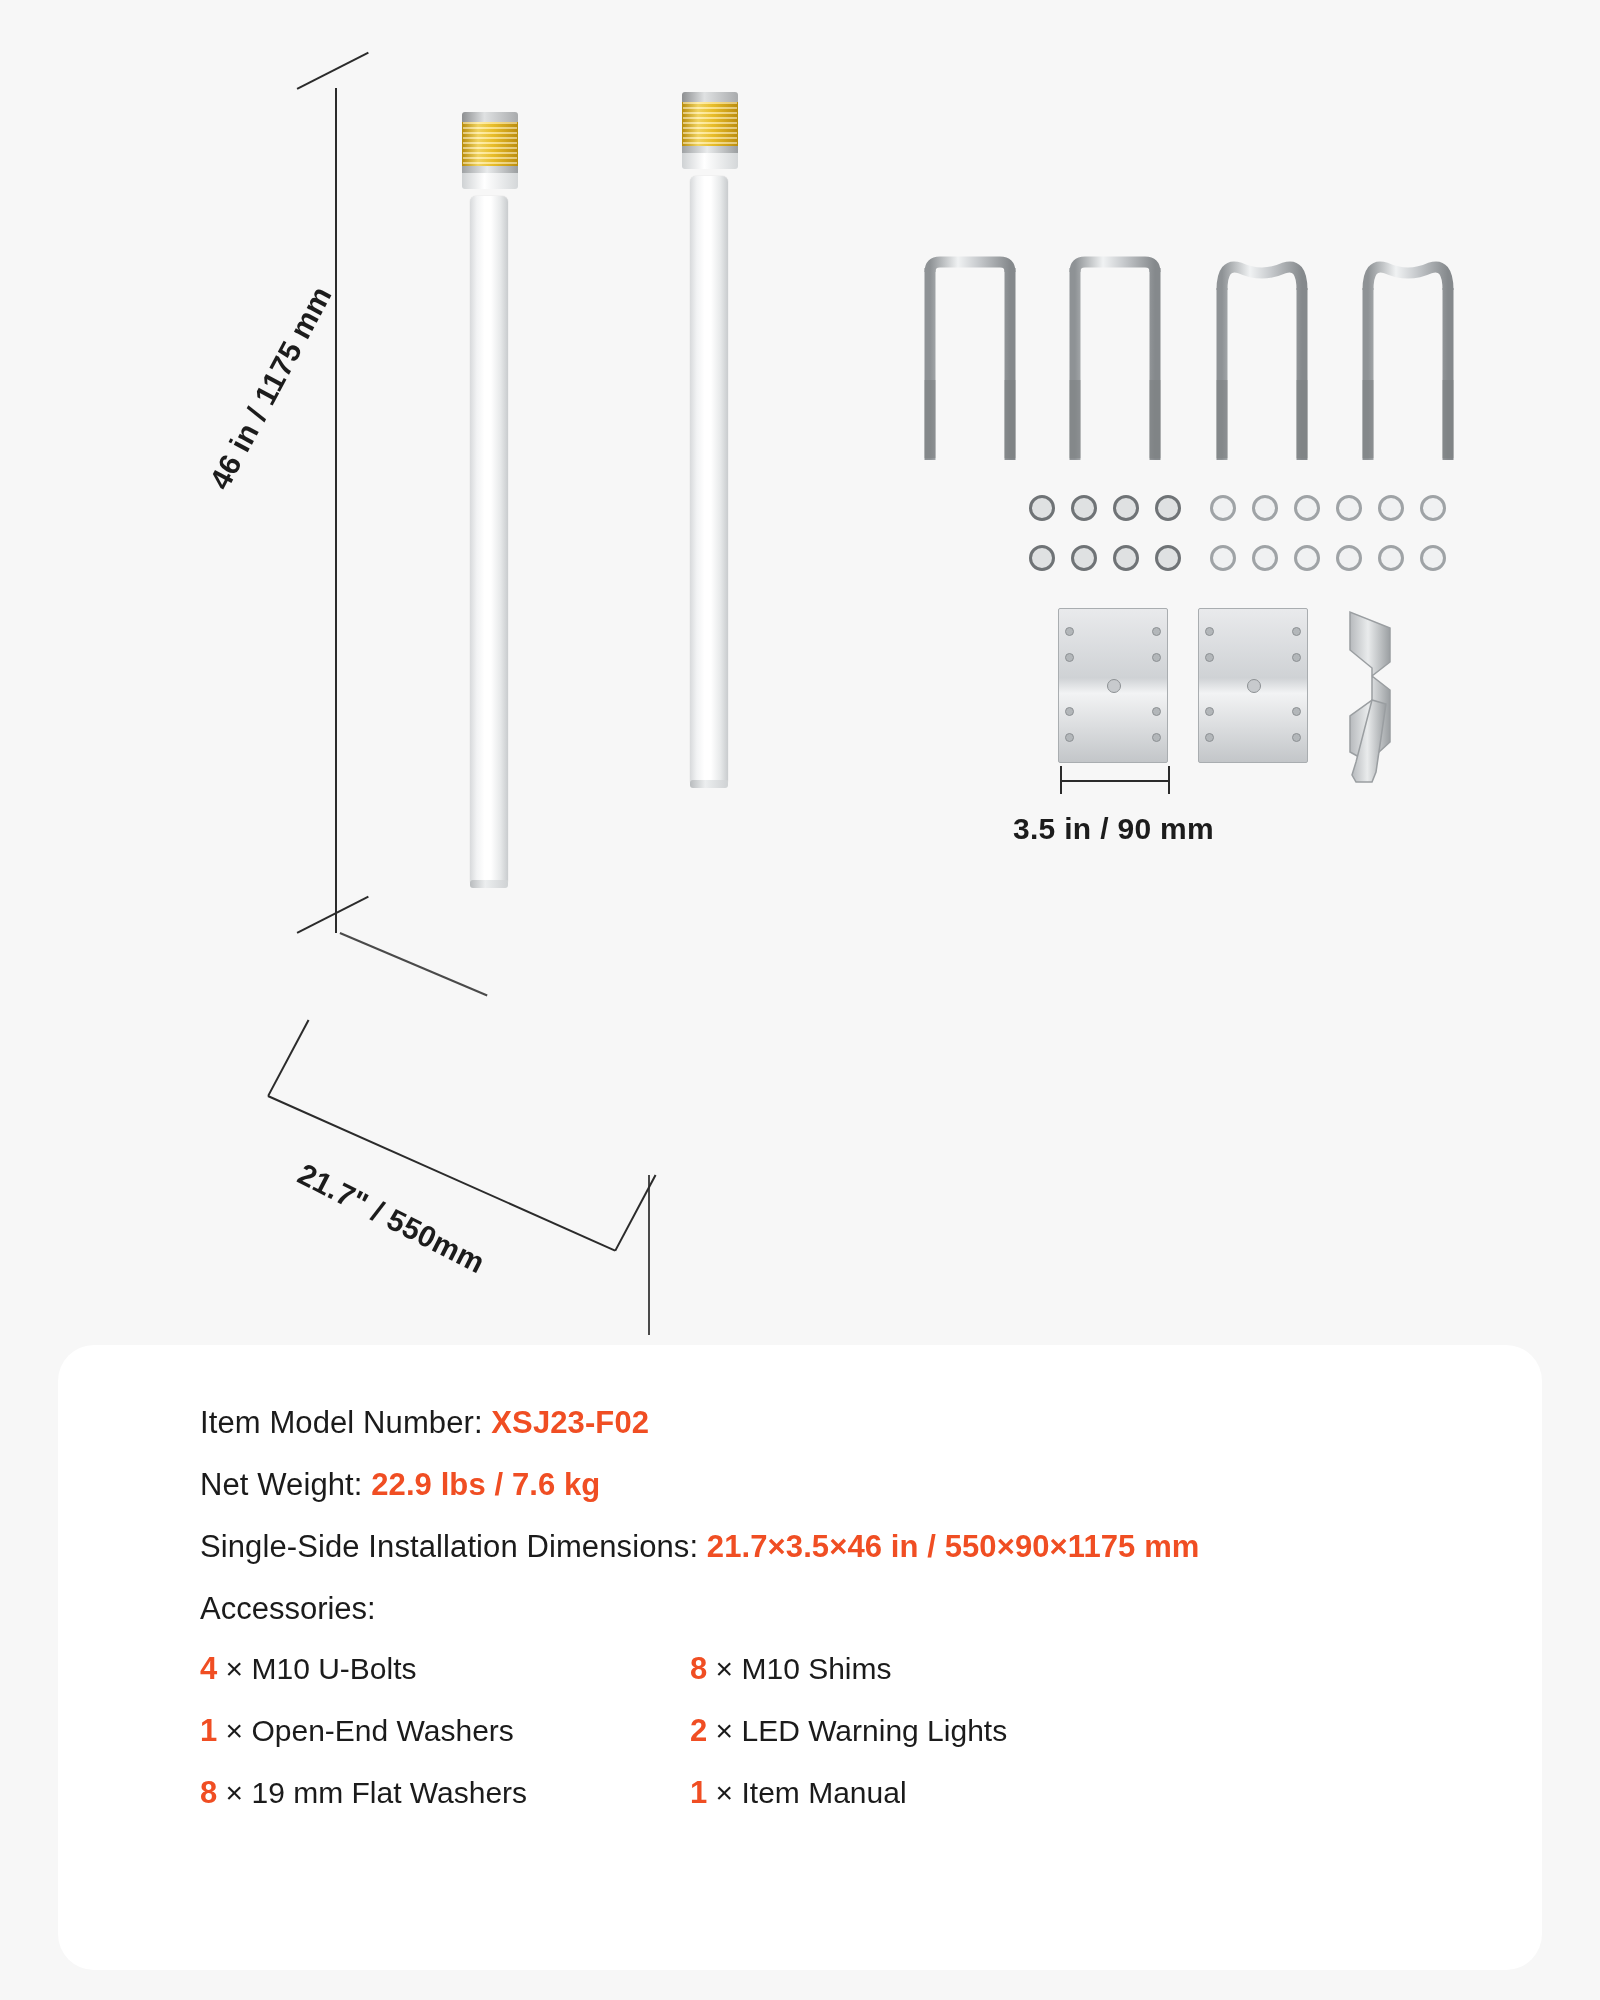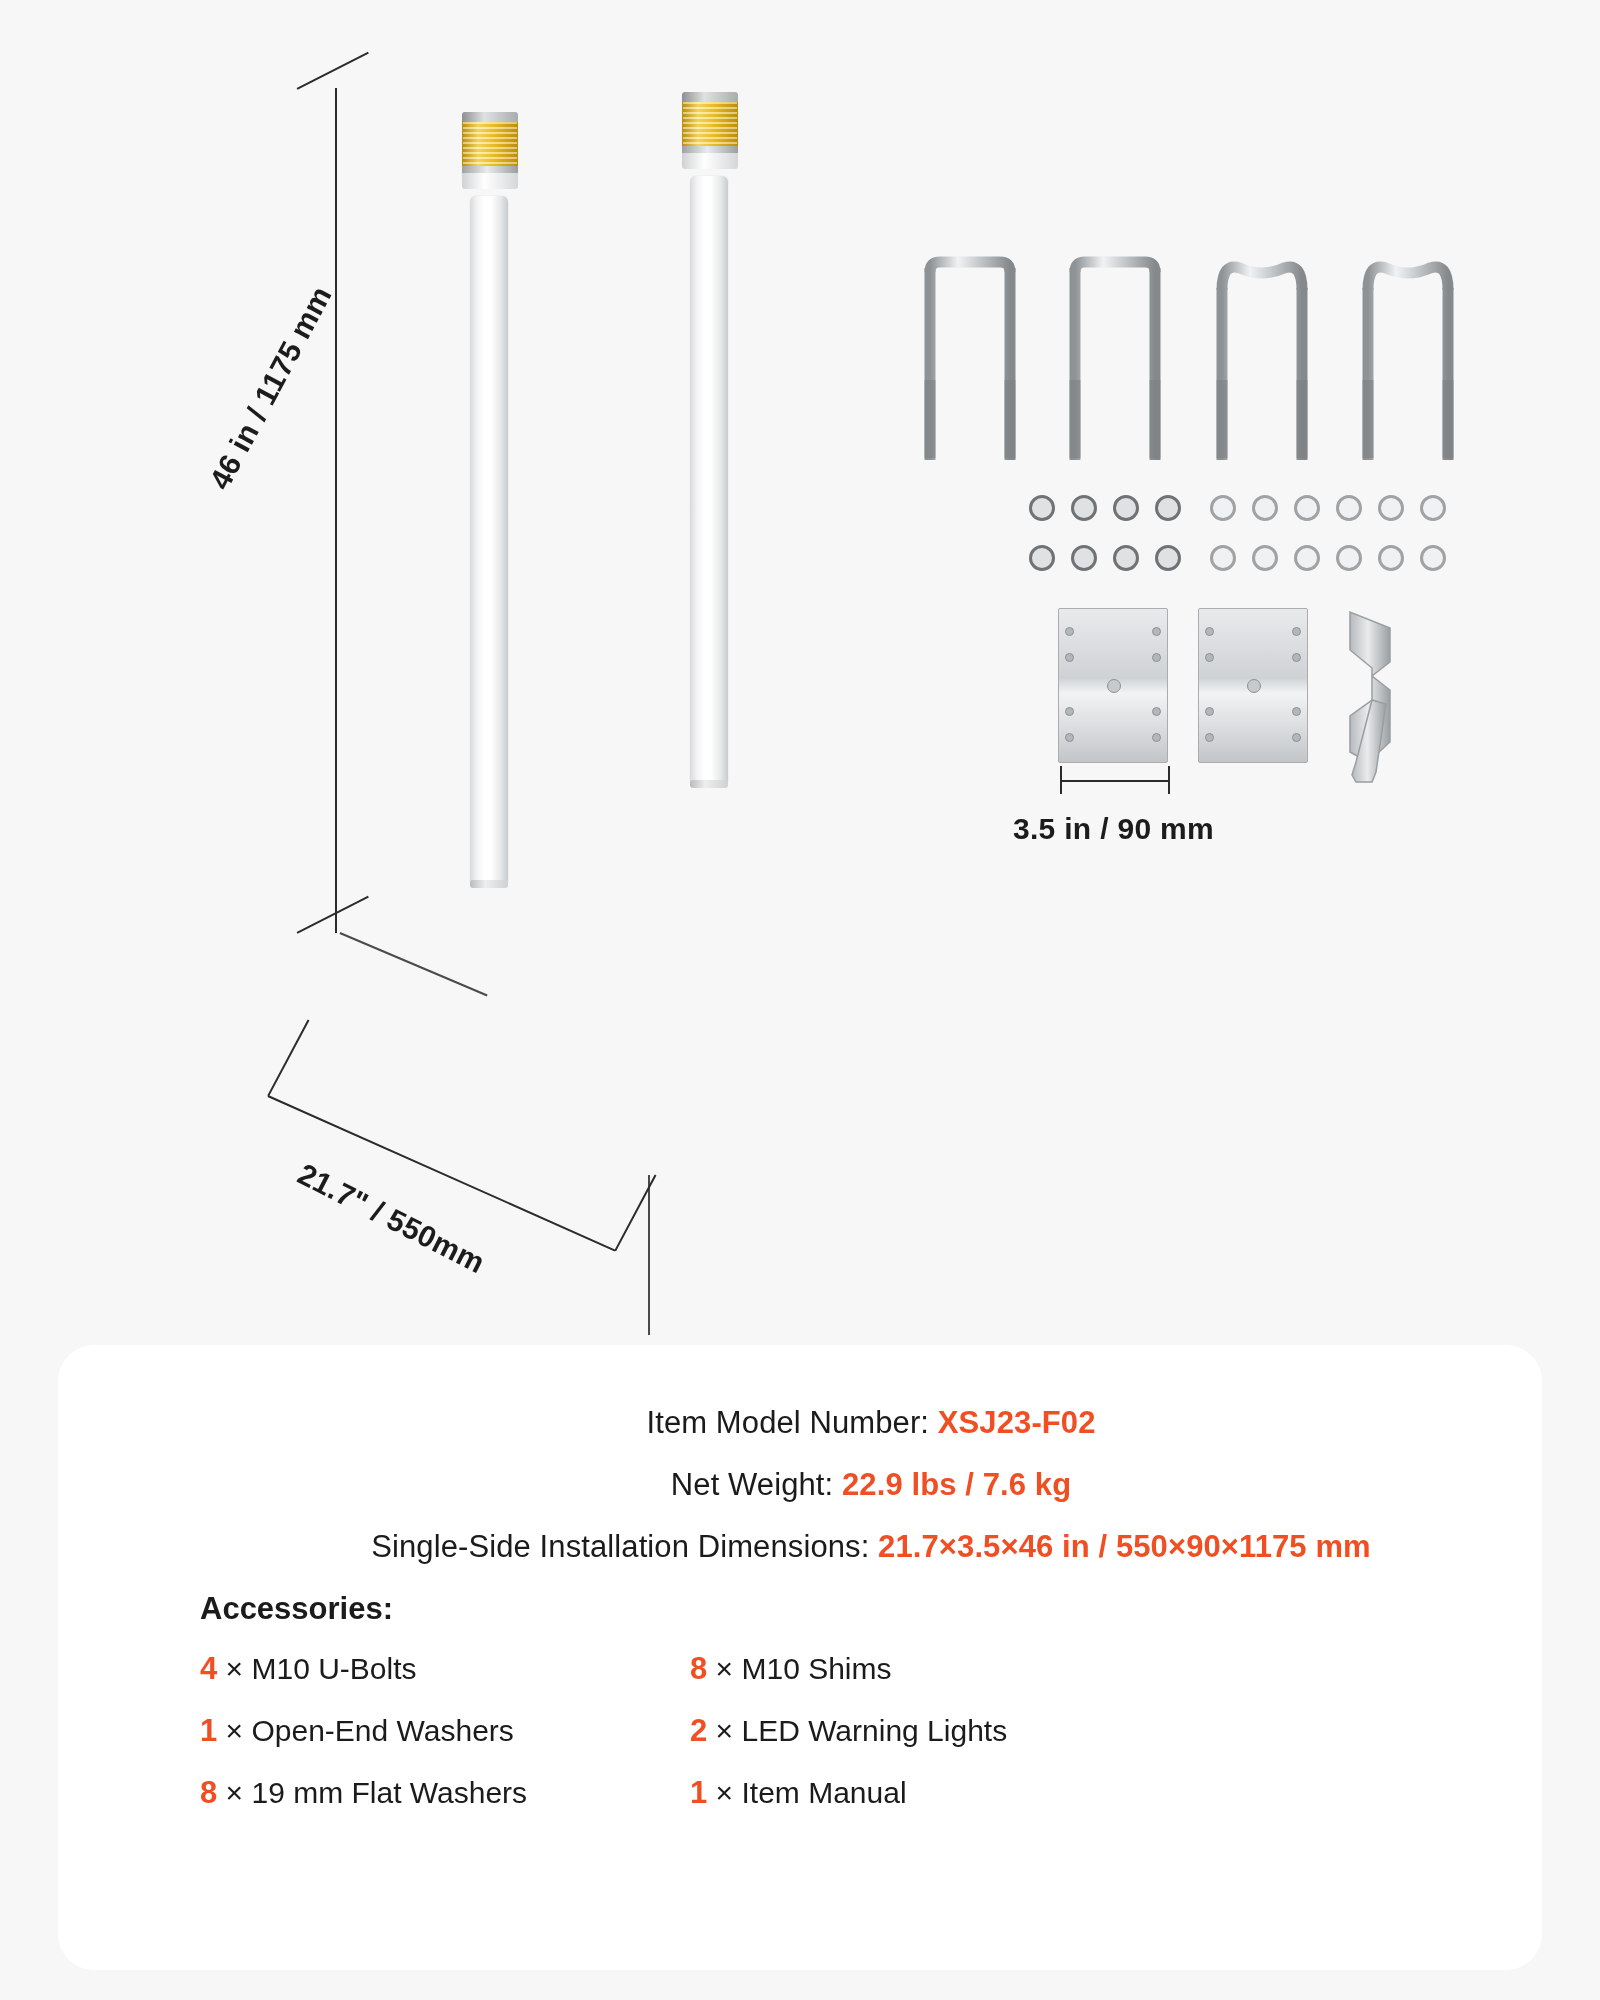--- a/index.html
+++ b/index.html
@@ -118,27 +118,26 @@
     background: #ffffff;
     border-radius: 36px;
   }
   .card-inner { padding: 60px 0 0 142px; }
 
   .spec-line {
     font-size: 31px;
     color: #1b1b1b;
     margin-bottom: 26px;
     letter-spacing: .1px;
-    text-align: center;
   }
   .spec-val { color: #f04e23; font-weight: 700; }
 
   .acc-title {
     font-size: 31px;
-    font-weight: 700;
+    font-weight: 400;
     color: #1b1b1b;
     margin-top: 14px;
     margin-bottom: 24px;
   }
   .acc-grid {
     display: grid;
     grid-template-columns: 490px auto;
     row-gap: 26px;
   }
   .acc-item {

